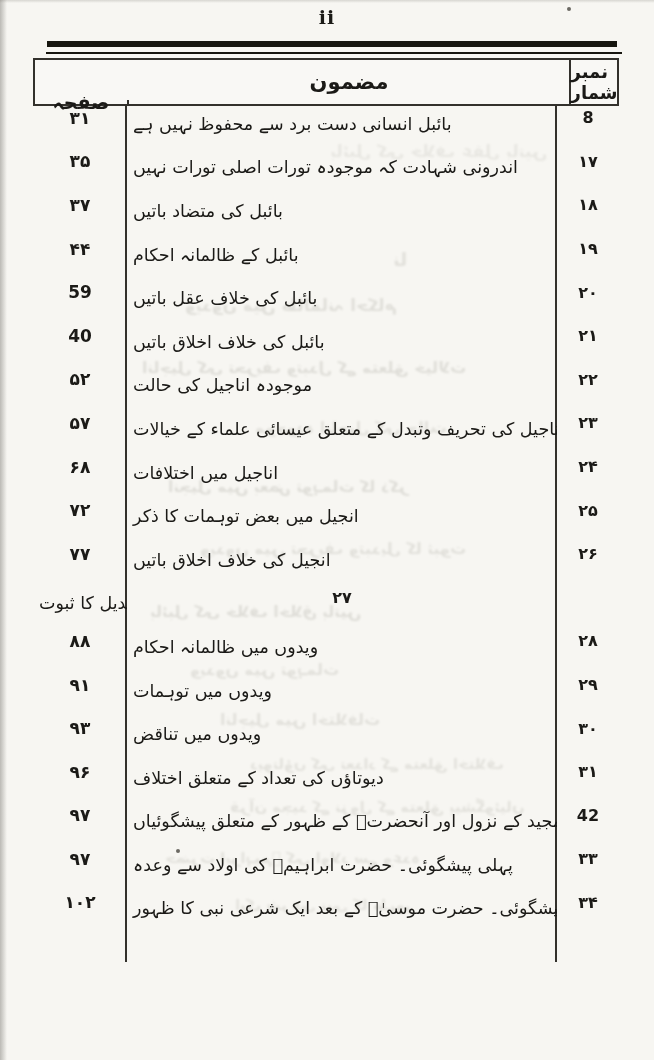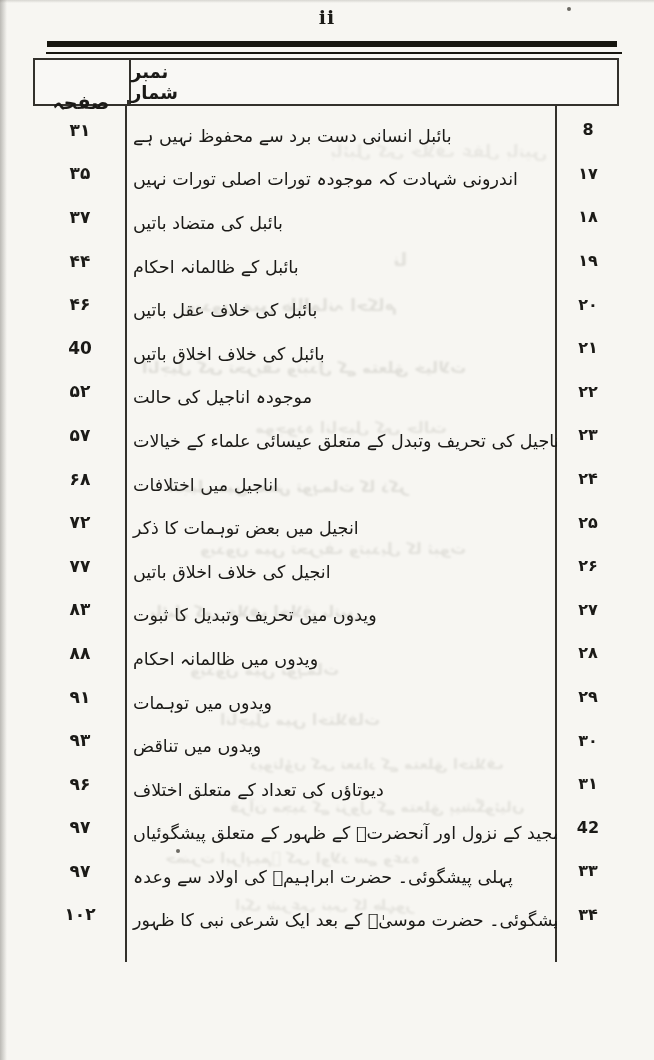--- a/index.html
+++ b/index.html
@@ -36,28 +36,28 @@
     border:2px solid #33312c;box-sizing:border-box;
     display:flex;flex-direction:row;
     background:rgba(255,255,255,.25);
   }
   .header-box .hcell{
     display:flex;align-items:center;justify-content:center;
     font-weight:bold;box-sizing:border-box;
   }
   .hcell.h-page{width:94px;border-right:2px solid #33312c;font-size:19px;margin-top:40px;}
   .hcell.h-subject{flex:1;font-size:21px;}
-  .hcell.h-serial{width:62px;border-left:2px solid #33312c;font-size:18px;}
+  .hcell.h-serial{width:48px;border-left:2px solid #33312c;font-size:18px;}
 
   .vline{position:absolute;top:106px;width:2px;height:856px;background:#33312c;}
   .vline-left{left:125px;}
   .vline-right{left:555px;}
 
   .rows{
-    position:absolute;left:33px;top:108px;width:586px;
+    position:absolute;left:33px;top:96px;width:586px;
   }
   .row{
     display:grid;
     grid-template-columns:94px 1fr 62px;
     height:43.6px;
   }
   .cell{display:flex;align-items:center;box-sizing:border-box;}
   .page-col{justify-content:center;font-size:17px;font-weight:bold;}
   .title-col{
     justify-content:flex-end;
@@ -93,20 +93,21 @@
   <div class="scan-edge-left"></div>
   <div class="scan-edge-top"></div>
 
   <div class="folio">ii</div>
 
   <div class="rule-thick"></div>
   <div class="rule-thin"></div>
 
   <div class="header-box">
     <div class="hcell h-page">صفحہ</div>
+    <div class="hcell h-subject">مضمون</div>
     <div class="hcell h-serial">نمبر شمار</div>
   </div>
 
   <div class="vline vline-left"></div>
   <div class="vline vline-right"></div>
 
   <div class="rows" id="rows">
   <div class="row">
     <div class="cell page-col">۳۱</div>
     <div class="cell title-col">بائبل انسانی دست برد سے محفوظ نہیں ہے</div>
@@ -125,21 +126,21 @@
     <div class="cell serial-col">۱۸</div>
   </div>
 
   <div class="row">
     <div class="cell page-col">۴۴</div>
     <div class="cell title-col">بائبل کے ظالمانہ احکام</div>
     <div class="cell serial-col">۱۹</div>
   </div>
 
   <div class="row">
-    <div class="cell page-col">۴۶</div>
+    <div class="cell page-col">59</div>
     <div class="cell title-col">بائبل کی خلاف عقل باتیں</div>
     <div class="cell serial-col">۲۰</div>
   </div>
 
   <div class="row">
     <div class="cell page-col">40</div>
     <div class="cell title-col">بائبل کی خلاف اخلاق باتیں</div>
     <div class="cell serial-col">۲۱</div>
   </div>
 
@@ -167,21 +168,20 @@
     <div class="cell serial-col">۲۵</div>
   </div>
 
   <div class="row">
     <div class="cell page-col">۷۷</div>
     <div class="cell title-col">انجیل کی خلاف اخلاق باتیں</div>
     <div class="cell serial-col">۲۶</div>
   </div>
 
   <div class="row">
-    <div class="cell page-col">۸۳</div>
     <div class="cell title-col">ویدوں میں تحریف وتبدیل کا ثبوت</div>
     <div class="cell serial-col">۲۷</div>
   </div>
 
   <div class="row">
     <div class="cell page-col">۸۸</div>
     <div class="cell title-col">ویدوں میں ظالمانہ احکام</div>
     <div class="cell serial-col">۲۸</div>
   </div>
 

